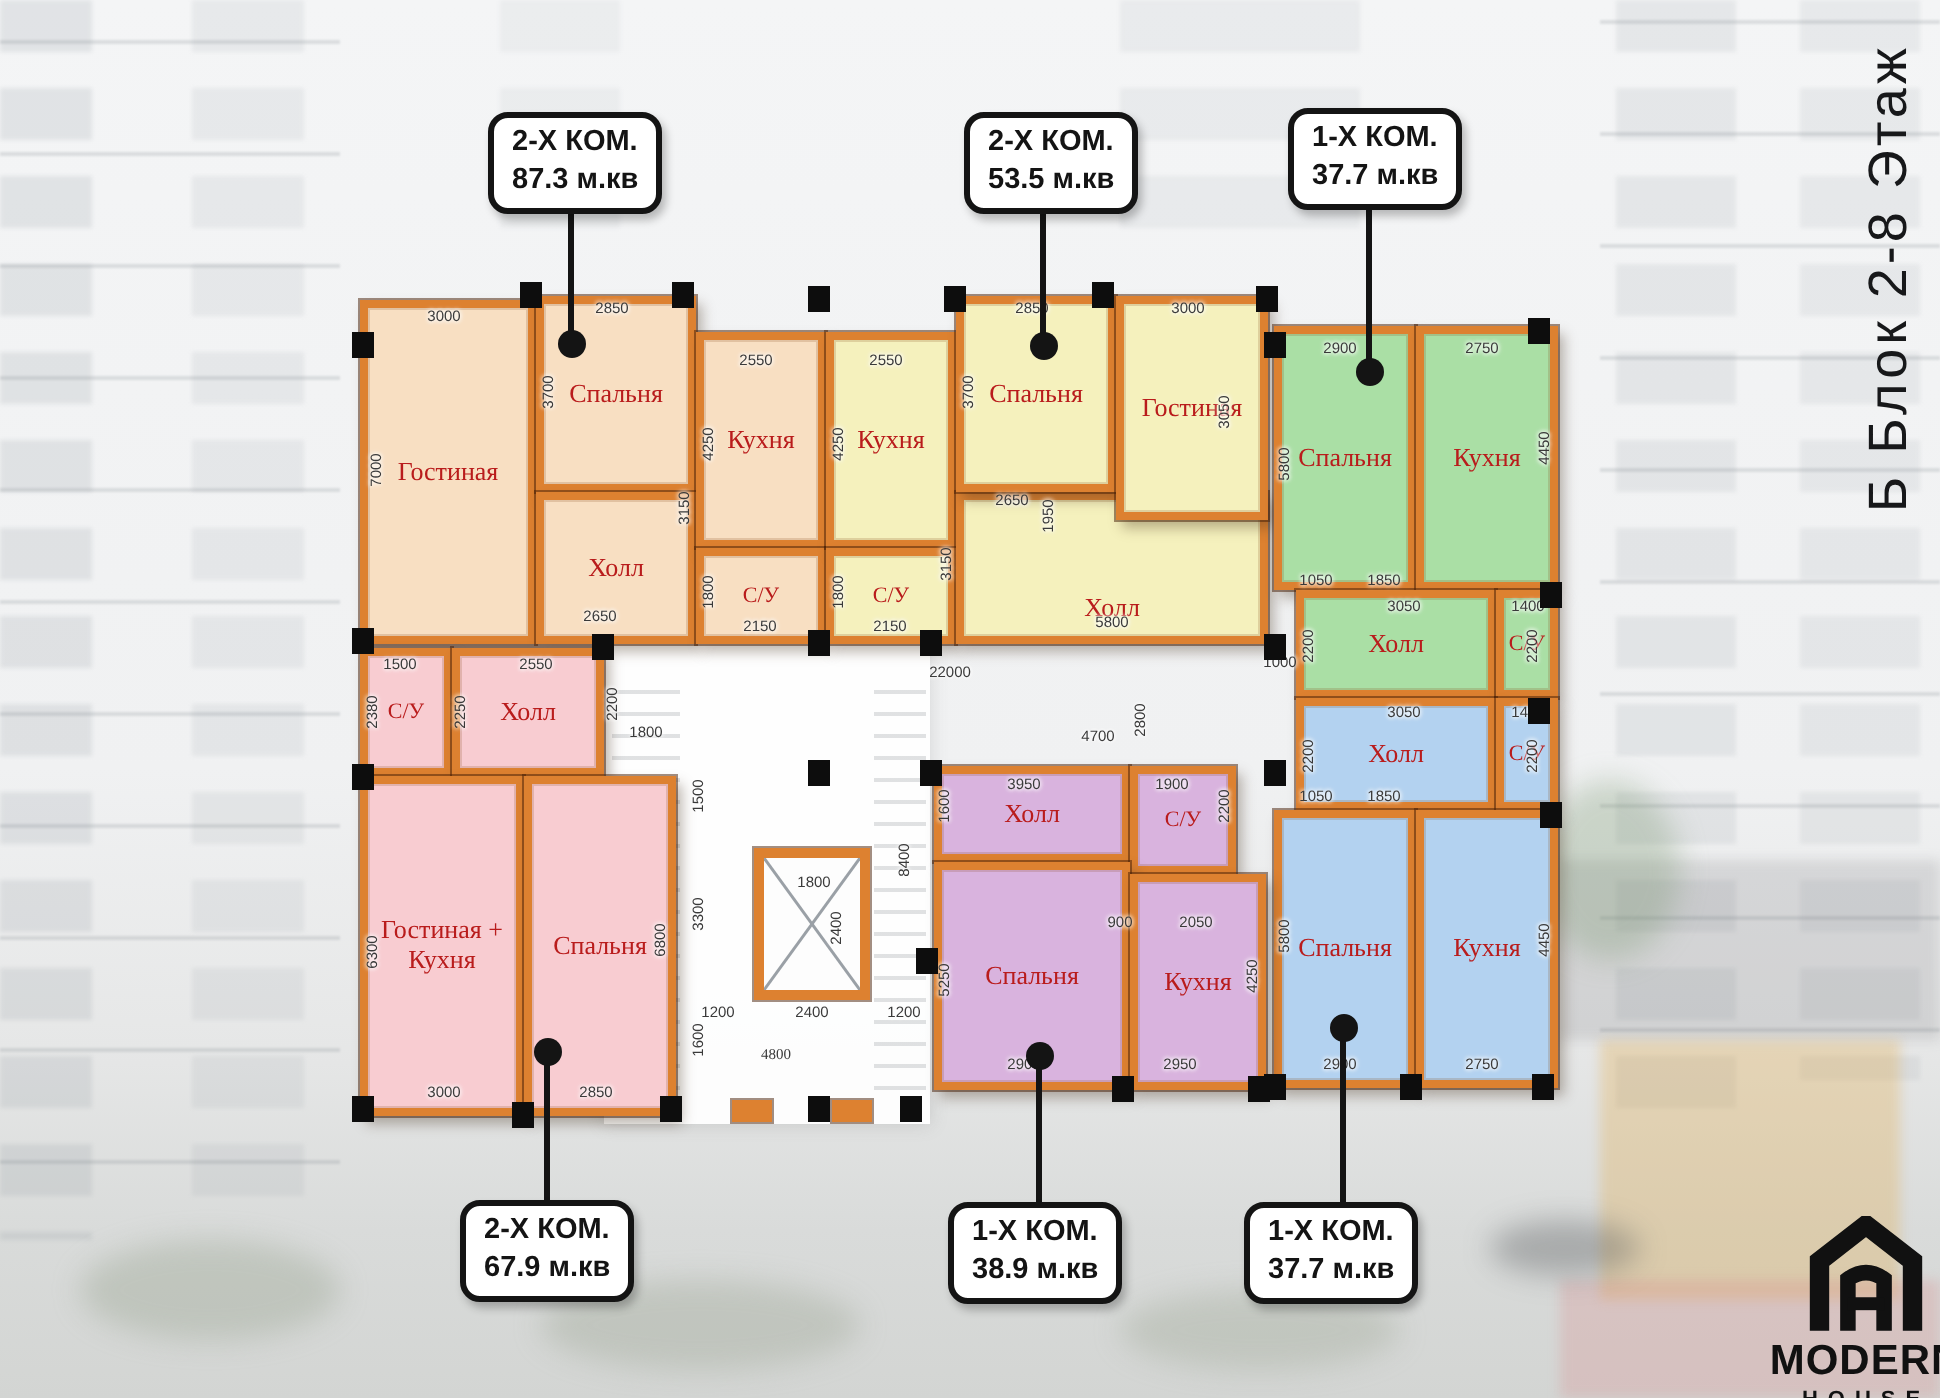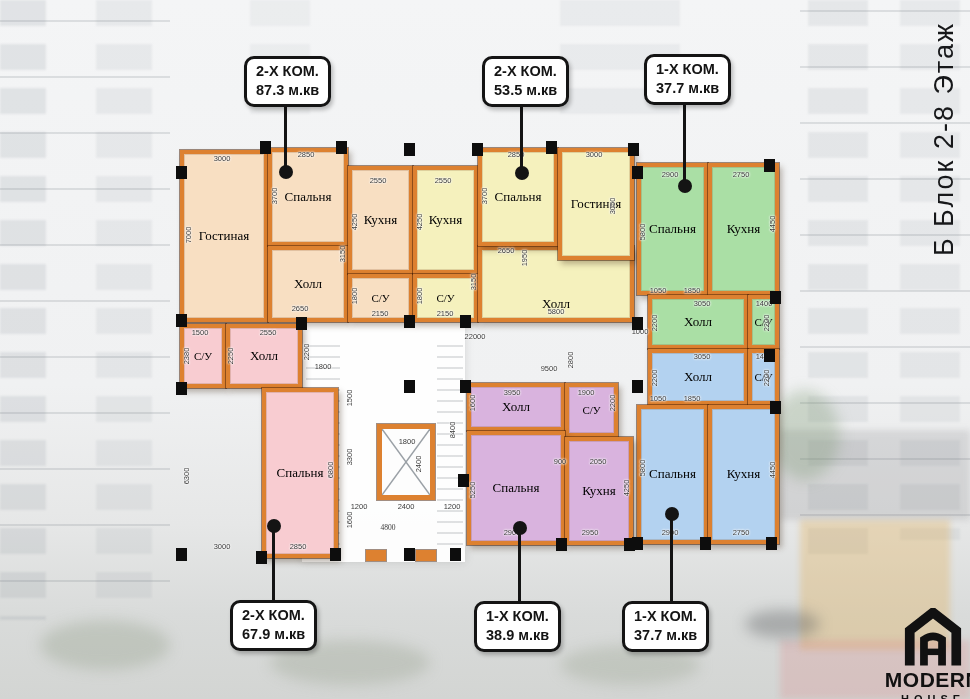--- a/index.html
+++ b/index.html
@@ -13,21 +13,21 @@
         background:repeating-linear-gradient(180deg,rgba(148,156,163,.38) 0 26px,rgba(255,255,255,0) 26px 44px);}
   .brail{position:absolute;opacity:.4;filter:blur(.6px);
         background:repeating-linear-gradient(180deg,rgba(120,128,135,.5) 0 2px,rgba(255,255,255,0) 2px 56px);}
   .blob{position:absolute;border-radius:50%;filter:blur(7px);}
   .bband{position:absolute;filter:blur(3px);}
   
   .room{position:absolute;box-sizing:border-box;border:4px solid #dd8130;
         outline:1px solid rgba(70,30,5,.5);
         box-shadow:3px 4px 6px rgba(70,50,30,.35), inset 0 0 0 1px rgba(120,60,10,.18);
         display:flex;align-items:center;justify-content:center;}
-  .room .lbl{font-family:"Liberation Serif",serif;font-size:13px;color:#000000;
+  .room .lbl{font-family:"Liberation Serif",serif;font-size:13px;color:#b91c1c;
         text-align:center;line-height:1.15;padding:0 2px;}
   .room .lbl.small{font-size:11px;}
   .c1{background:#f8dfc2;} .c2{background:#f5f1bd;} .c3{background:#aadfa5;}
   .c4{background:#b3d2f0;} .c5{background:#d9b3de;} .c6{background:#f8ccd1;}
   .stairwell{position:absolute;background:rgba(255,255,255,.92);
         box-shadow:0 0 8px rgba(120,120,120,.25);}
   .stairs{position:absolute;opacity:.5;
         background:repeating-linear-gradient(180deg,rgba(120,126,132,.45) 0 2px,transparent 2px 11px);}
   .lift{position:absolute;box-sizing:border-box;border:5px solid #dd8130;
         outline:1px solid rgba(70,30,5,.5);background:#fdfdfd;}
@@ -156,20 +156,23 @@
     </div>
   <div class="room c5" style="left:565px;top:437px;width:68px;height:108px;">
     <span class="lbl">Кухня</span>
     </div>
 
   <div class="room c6" style="left:180px;top:324px;width:46px;height:64px;">
     <span class="lbl small">С/У</span>
     </div>
   <div class="room c6" style="left:226px;top:324px;width:76px;height:64px;">
     <span class="lbl">Холл</span>
+    </div>
+  <div class="room c6" style="left:180px;top:388px;width:82px;height:170px;">
+    <span class="lbl" style="max-width:62px;">Гостиная + Кухня</span>
     </div>
   <div class="room c6" style="left:262px;top:388px;width:76px;height:170px;">
     <span class="lbl">Спальня</span>
     </div>
 
   <div id="dims-layer">
       <span class="dim" style="left: 222px; top: 158px;">3000</span>
       <span class="dim" style="left: 306px; top: 154px;">2850</span>
       <span class="dim" style="left: 378px; top: 180px;">2550</span>
       <span class="dim" style="left: 443px; top: 180px;">2550</span>
@@ -207,21 +210,21 @@
       <span class="dim v" style="left: 349px; top: 457px;">3300</span>
       <span class="dim v" style="left: 349px; top: 520px;">1600</span>
       <span class="dim v" style="left: 452px; top: 430px;">8400</span>
       <span class="dim" style="left: 407px; top: 441px;">1800</span>
       <span class="dim v" style="left: 418px; top: 464px;">2400</span>
       <span class="dim" style="left: 359px; top: 506px;">1200</span>
       <span class="dim" style="left: 406px; top: 506px;">2400</span>
       <span class="dim" style="left: 452px; top: 506px;">1200</span>
       <span class="dim" style="left: 388px; top: 527px; font-family: Liberation Serif, serif;">4800</span>
       <span class="dim v" style="left: 570px; top: 360px;">2800</span>
-      <span class="dim" style="left: 549px; top: 368px;">9500</span>
+      <span class="dim" style="left: 549px; top: 368px;">4700</span>
       <span class="dim v" style="left: 306px; top: 352px;">2200</span>
       <span class="dim" style="left: 323px; top: 366px;">1800</span>
       <span class="dim" style="left: 702px; top: 356px;">3050</span>
       <span class="dim" style="left: 764px; top: 356px;">1400</span>
       <span class="dim v" style="left: 654px; top: 378px;">2200</span>
       <span class="dim v" style="left: 766px; top: 378px;">2200</span>
       <span class="dim" style="left: 658px; top: 398px;">1050</span>
       <span class="dim" style="left: 692px; top: 398px;">1850</span>
       <span class="dim v" style="left: 642px; top: 468px;">5800</span>
       <span class="dim v" style="left: 772px; top: 470px;">4450</span>

